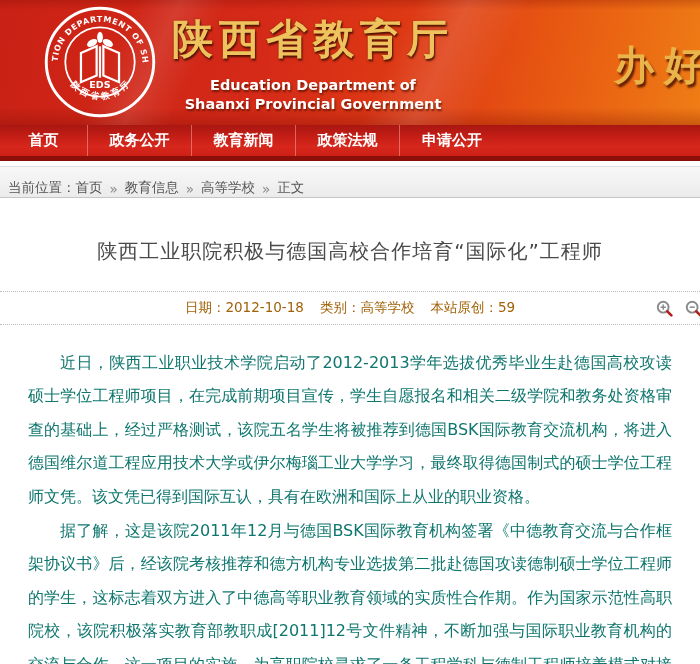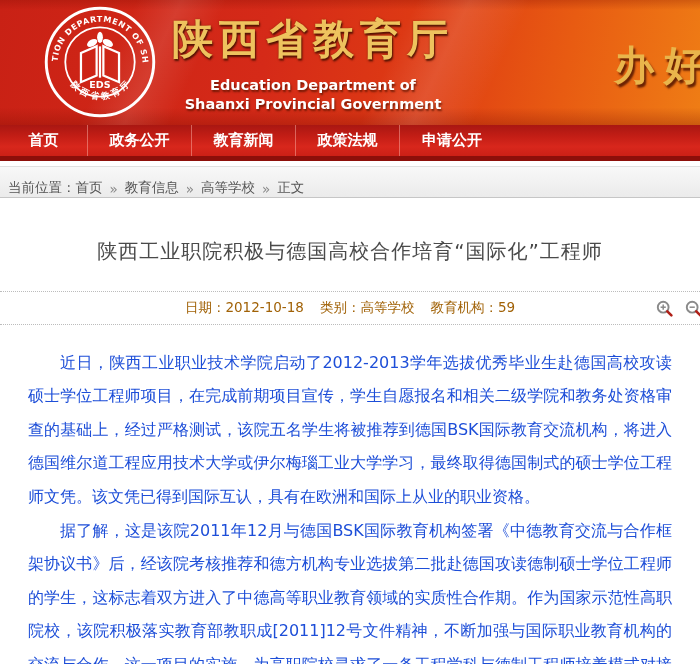--- a/index.html
+++ b/index.html
@@ -48,21 +48,21 @@
     color:#4a4a4a; letter-spacing:1px; }
   .meta-row { position:relative; margin-top:26px; height:34px; display:flex;
     align-items:center; justify-content:center;
     border-top:1px dotted #bcbcbc; border-bottom:1px dotted #bcbcbc;
     font-size:13.5px; color:#a16207; }
   .meta-row .pair { margin:0 8px; white-space:nowrap; }
   .tools { position:absolute; left:656px; top:8px; display:flex; gap:11px; }
   .tool { width:18px; height:18px; cursor:pointer; }
 
   .body-text { padding:21px 28px 0 28px; }
-  .body-text p { font-size:16px; line-height:33.4px; color:#1d4ed8; text-align:justify;
+  .body-text p { font-size:16px; line-height:33.4px; color:#0f766e; text-align:justify;
     text-indent:2em; margin-bottom:1px; }
 </style>
 </head>
 <body>
 
 <div class="header">
   <svg class="logo" viewBox="0 0 100 100">
     <defs>
       <path id="arcTop" d="M 12,52 A 38,38 0 1 1 88,52" fill="none"></path>
       <path id="arcBot" d="M 17,50 A 33,33 0 0 0 83,50" fill="none"></path>
@@ -121,21 +121,21 @@
   <span class="sep">»</span>
   <span class="crumb">正文</span>
 </div>
 
 <div class="article">
   <div class="article-title">陕西工业职院积极与德国高校合作培育“国际化”工程师</div>
 
   <div class="meta-row">
     <span class="pair"><span>日期：</span><span>2012-10-18</span></span>
     <span class="pair"><span>类别：</span><span>高等学校</span></span>
-    <span class="pair"><span>教育机构：</span><span>59</span></span>
+    <span class="pair"><span>本站原创：</span><span>59</span></span>
 
     <span class="tools">
       <svg class="tool" viewBox="0 0 18 18">
         <circle cx="7.2" cy="7.2" r="5.4" fill="none" stroke="#8a8a8a" stroke-width="1.9"></circle>
         <line x1="4.6" y1="7.2" x2="9.8" y2="7.2" stroke="#8a8a8a" stroke-width="1.5"></line>
         <line x1="7.2" y1="4.6" x2="7.2" y2="9.8" stroke="#8a8a8a" stroke-width="1.5"></line>
         <line x1="11.3" y1="11.3" x2="15.4" y2="15.4" stroke="#b02018" stroke-width="2.6" stroke-linecap="round"></line>
       </svg>
       <svg class="tool" viewBox="0 0 18 18">
         <circle cx="7.2" cy="7.2" r="5.4" fill="none" stroke="#8a8a8a" stroke-width="1.9"></circle>

